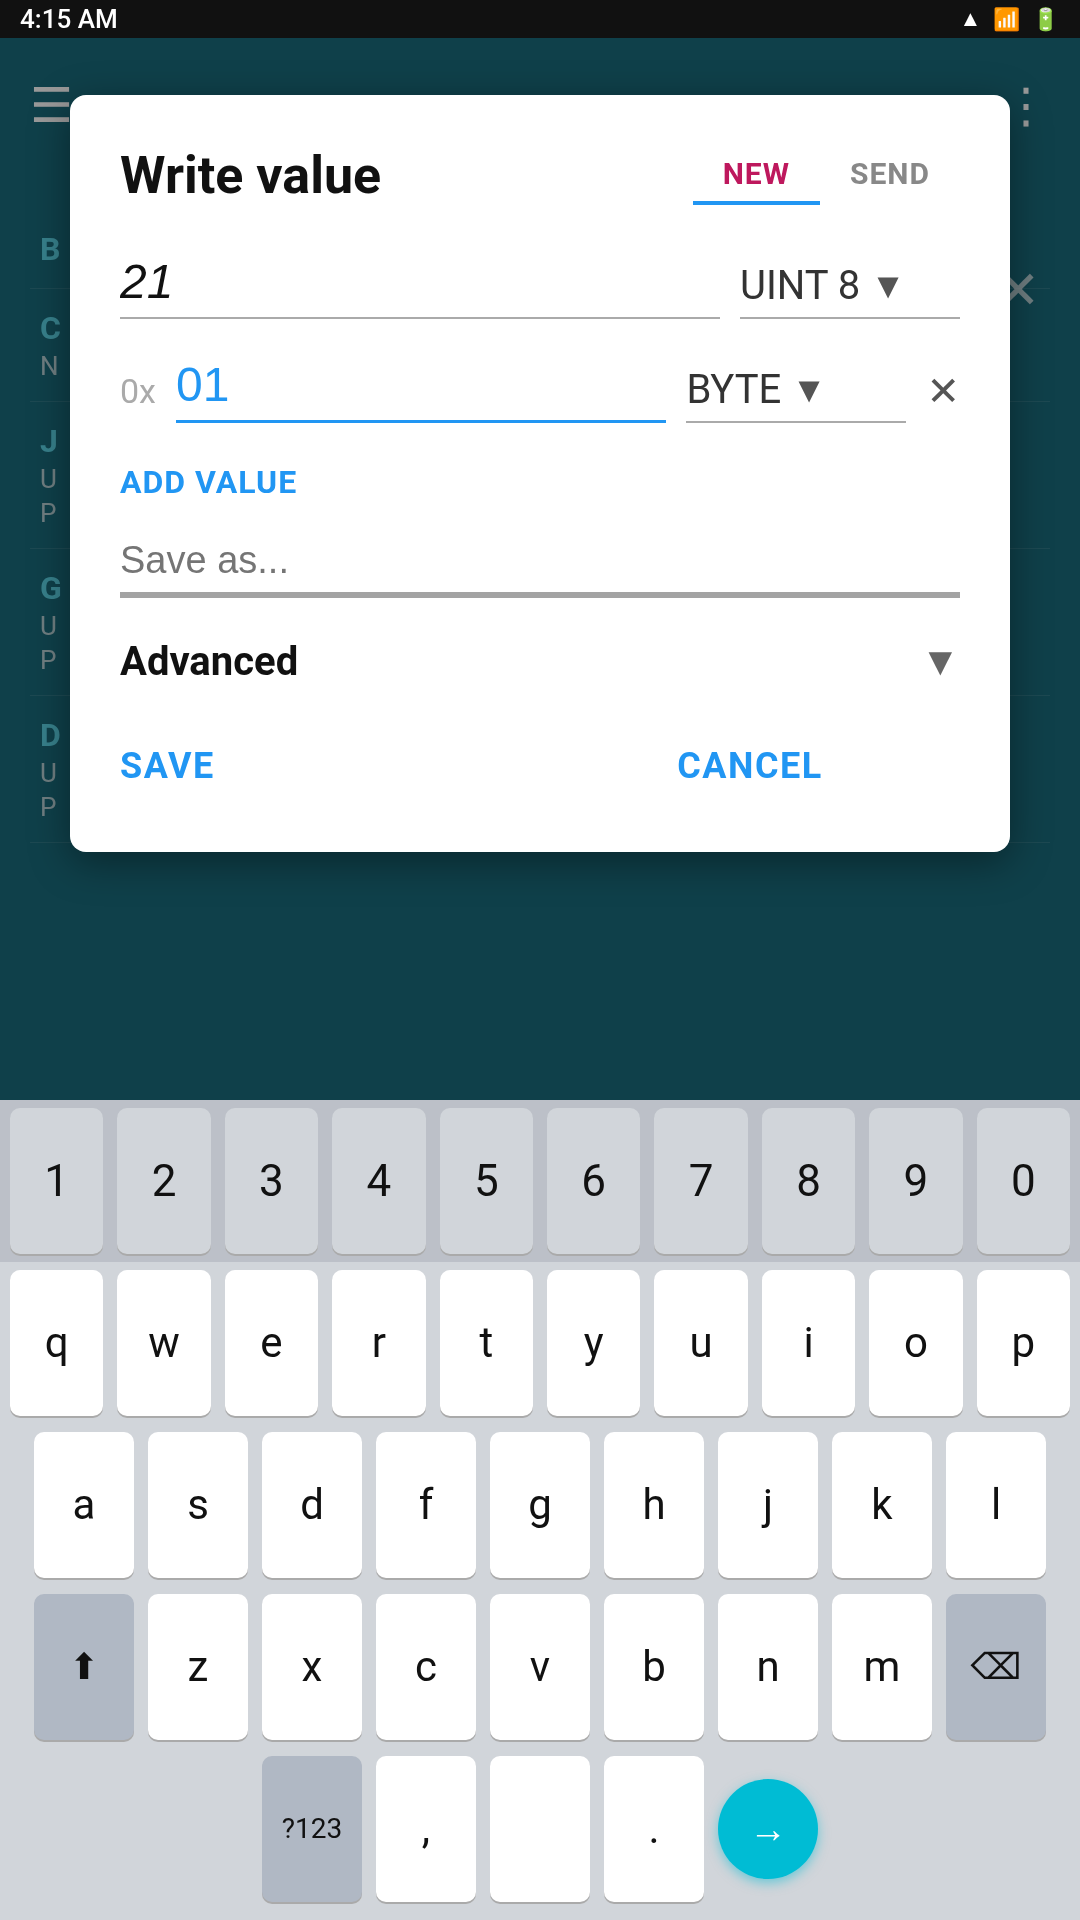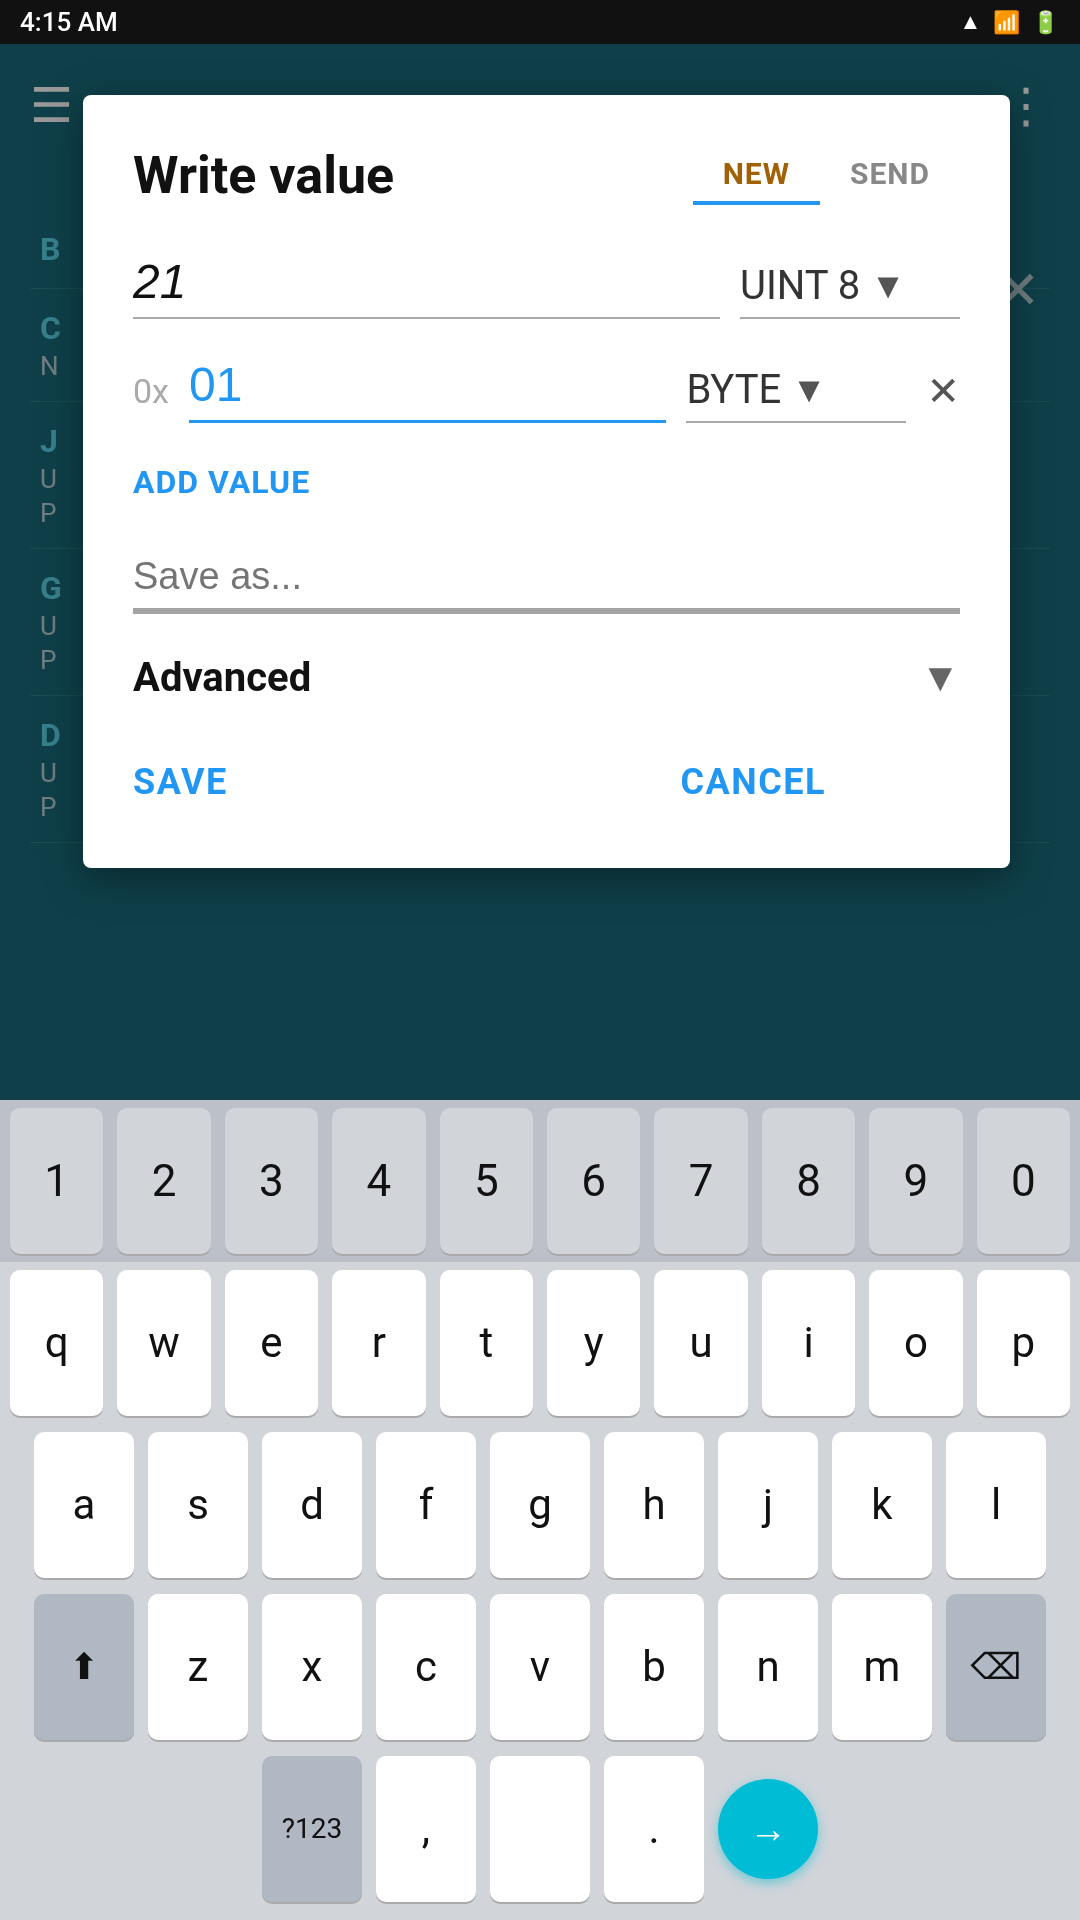--- a/index.html
+++ b/index.html
@@ -9,21 +9,21 @@
       height: 1920px;
       background: #1a6b7c;
       font-family: 'Roboto', Arial, sans-serif;
       overflow: hidden;
       position: relative;
     }
 
     
     .status-bar {
       width: 100%;
-      height: 44px;
+      height: 38px;
       background: #111;
       display: flex;
       align-items: center;
       justify-content: space-between;
       padding: 0 20px;
       position: relative;
       z-index: 100;
     }
     .status-bar-time {
       color: white;
@@ -107,24 +107,24 @@
       right: 0;
       height: 1100px;
       background: rgba(0,0,0,0.4);
       z-index: 10;
     }
 
     
     .dialog {
       position: absolute;
       top: 95px;
-      left: 83px;
+      left: 70px;
       right: 70px;
       background: white;
-      border-radius: 8px;
+      border-radius: 16px;
       z-index: 20;
       padding: 50px 50px 55px 50px;
       box-shadow: 0 10px 40px rgba(0,0,0,0.4);
     }
 
     
     .dialog-header {
       display: flex;
       align-items: center;
       margin-bottom: 40px;
@@ -142,21 +142,21 @@
     .dialog-tab {
       font-size: 30px;
       font-weight: 700;
       color: #888;
       padding: 10px 30px;
       cursor: pointer;
       border-bottom: 4px solid transparent;
       letter-spacing: 1px;
     }
     .dialog-tab.active {
-      color: #a16207;
+      color: #be185d;
       border-bottom: 4px solid #2196F3;
     }
 
     
     .value-row {
       display: flex;
       align-items: flex-end;
       gap: 20px;
       margin-bottom: 30px;
     }
@@ -240,21 +240,21 @@
       padding-bottom: 8px;
     }
 
     
     .add-value-btn {
       color: #2196F3;
       font-size: 32px;
       font-weight: 700;
       letter-spacing: 1px;
       cursor: pointer;
-      margin-bottom: 44px;
+      margin-bottom: 28px;
     }
 
     
     .save-as-input {
       width: 100%;
       font-size: 38px;
       color: #aaa;
       border: none;
       border-bottom: 6px solid #a3a3a3;
       padding: 10px 0;

